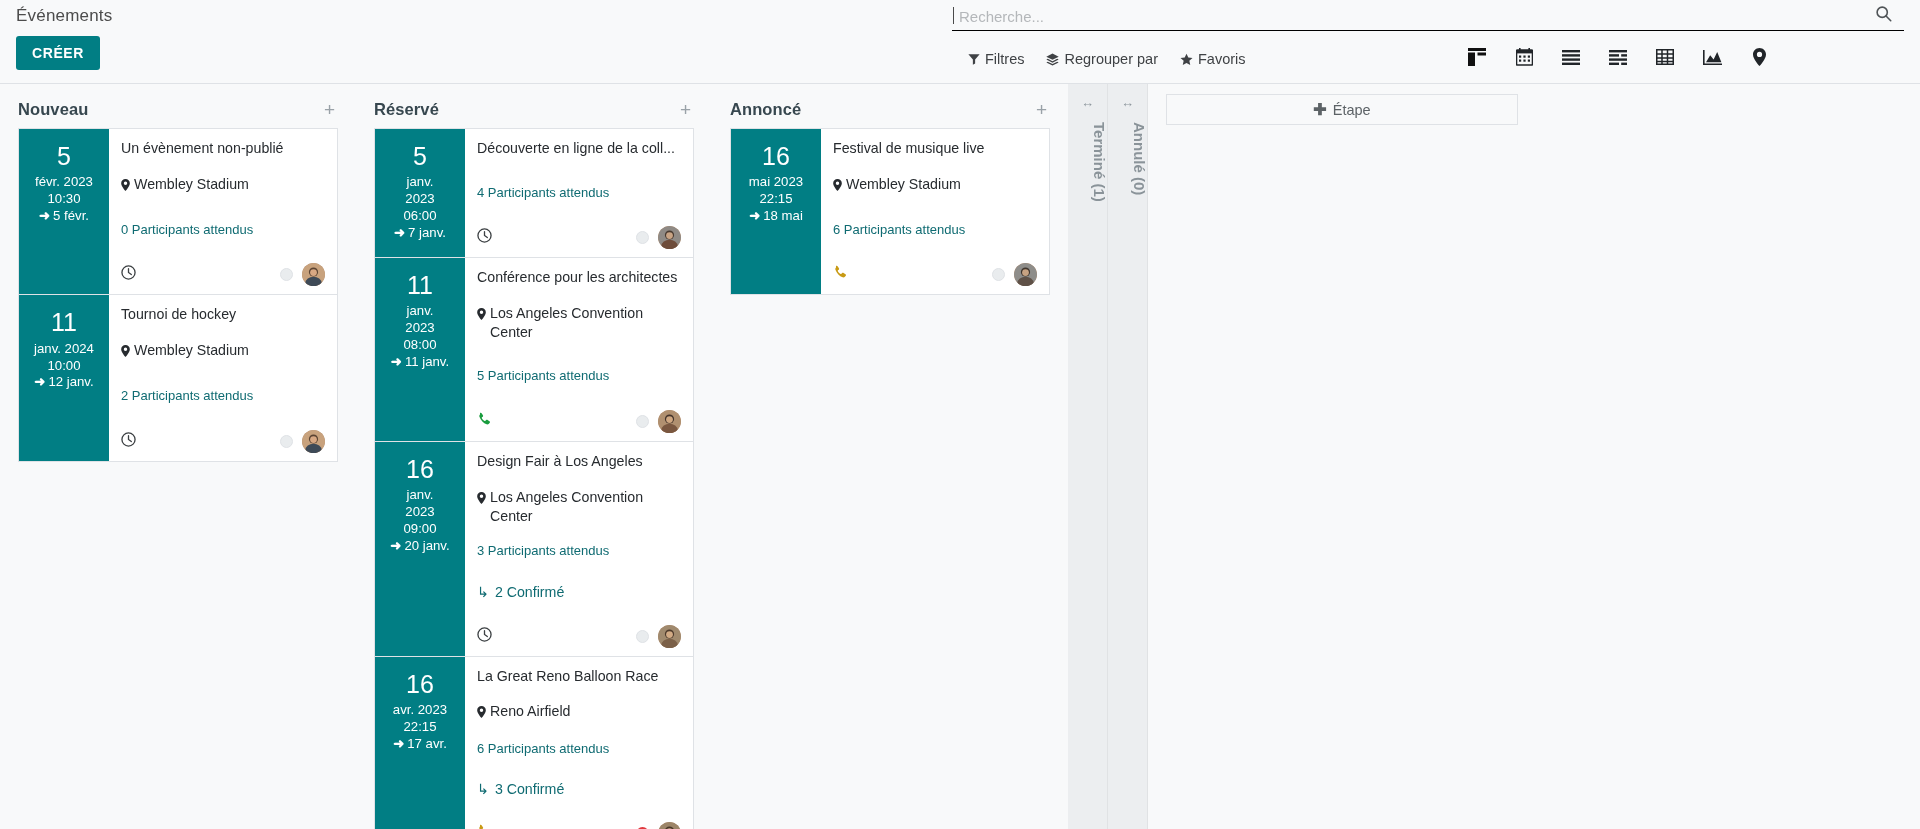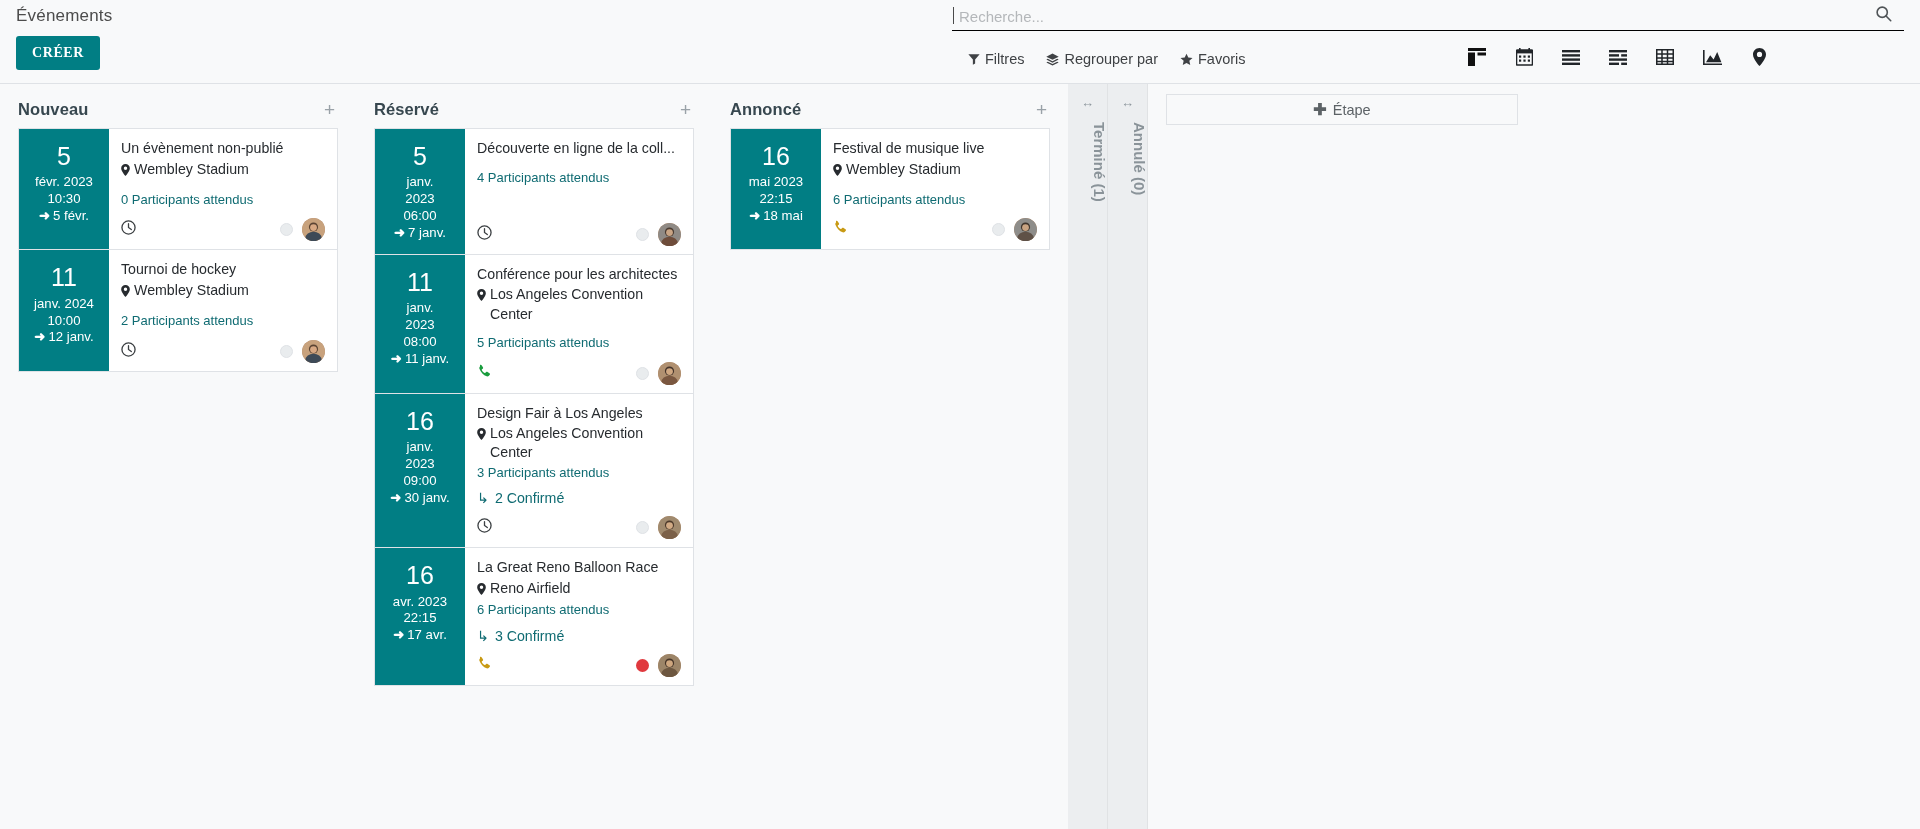--- a/index.html
+++ b/index.html
@@ -32,21 +32,21 @@
     display: inline-block;
     background: #017e84;
     color: #ffffff;
     border: none;
     border-radius: 3px;
     font-size: 14px;
     font-weight: bold;
     letter-spacing: .6px;
     padding: 9px 16px 9px 16px;
     cursor: pointer;
-    font-family: Liberation Serif, serif;
+    font-family: Liberation Sans, sans-serif;
   }
 
   
   .searchview {
     position: absolute;
     left: 952px;
     top: 5px;
     width: 952px;
     height: 26px;
     border-bottom: 1px solid #000000;
@@ -195,20 +195,21 @@
   .kdate .dend { font-size: 13.2px; white-space: nowrap; }
   .kdate .dend .arr { font-weight: bold; margin-right: 3px; }
 
   .kbody {
     flex: 1 1 auto;
     padding: 10px 12px 8px 12px;
     display: flex;
     flex-direction: column;
     min-width: 0;
     position: relative;
+    gap: 15px;
   }
   .ktitle {
     font-size: 14.2px;
     color: #272b2f;
     line-height: 1.38;
     white-space: nowrap;
     overflow: hidden;
     text-overflow: ellipsis;
   }
   .ktitle.wrap { white-space: normal; }
@@ -624,21 +625,21 @@
           </div>
         </div>
       </div>
 
       <div class="kcard">
         <div class="kdate">
           <div class="dday">16</div>
           <div class="dline">janv.</div>
           <div class="dline">2023</div>
           <div class="dline">09:00</div>
-          <div class="dend"><span class="arr">➜</span><span>30 janv.</span></div>
+          <div class="dend"><span class="arr">➜</span><span>20 janv.</span></div>
         </div>
         <div class="kbody">
           <div class="ktitle">Design Fair à Los Angeles</div>
           <div class="kloc">
             <span class="pin"><svg width="9" height="12" viewBox="0 0 13 18" fill="currentColor">
                   <path d="M6.5 0C2.9 0 0 2.9 0 6.4 0 11.2 6.5 18 6.5 18S13 11.2 13 6.4C13 2.9 10.1 0 6.5 0zm0 9a2.6 2.6 0 1 1 0-5.2 2.6 2.6 0 0 1 0 5.2z"></path>
                 </svg></span>
             <span>Los Angeles Convention Center</span>
           </div>
           <div class="kattendees tight">3 Participants attendus</div>

